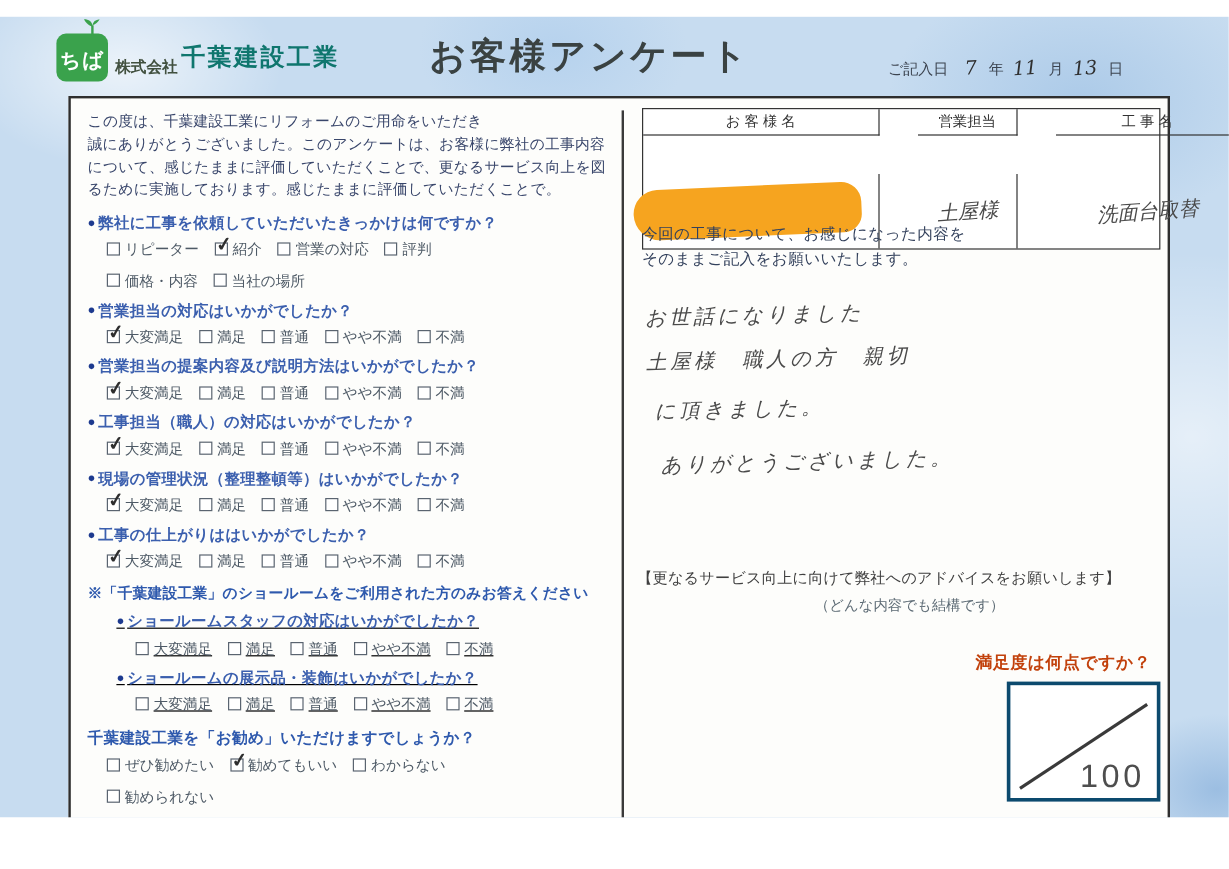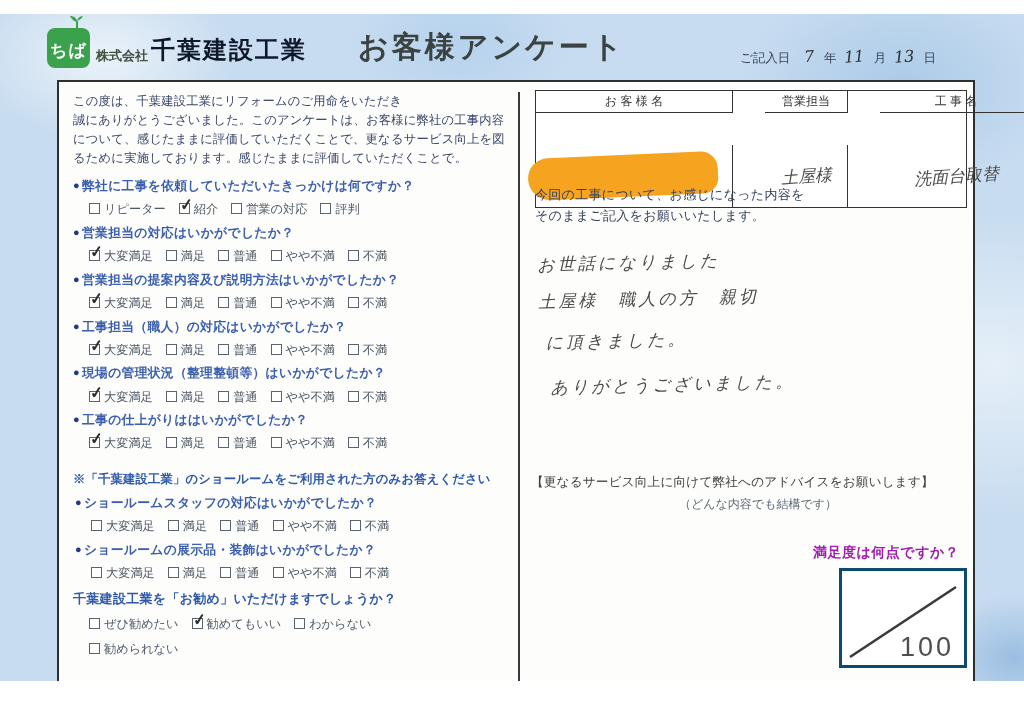--- a/index.html
+++ b/index.html
@@ -18,21 +18,21 @@
       radial-gradient(ellipse 160px 110px at 45% 4%, rgba(165,200,235,.5), transparent 70%),
       radial-gradient(ellipse 120px 90px at 99% 92%, rgba(120,165,214,.55), transparent 70%);
   }
 
   
   .logo { position:absolute; left:47px; top:28px; width:43px; height:40px; background:#3aa24c;
           border-radius:8px; display:flex; align-items:flex-end; justify-content:center;
           color:#fff; font-size:17px; font-weight:bold; padding-bottom:6px; letter-spacing:1px; }
   .logo svg { position:absolute; top:-13px; right:2px; }
   .company-prefix { position:absolute; left:96px; top:47px; font-size:13px; color:#41503f; font-weight:600; }
-  .company-name { position:absolute; left:151px; top:34px; font-size:24px; font-weight:bold; color:#0f172a; letter-spacing:2px; }
+  .company-name { position:absolute; left:151px; top:34px; font-size:20px; font-weight:bold; color:#0f766e; letter-spacing:2px; }
   .form-title { position:absolute; left:358px; top:27px; font-size:30px; font-weight:800; color:#3a4242; letter-spacing:3px; }
   .date-group { position:absolute; left:740px; top:47px; font-size:12.5px; color:#3c4450; }
   .date-group .unit { margin:0 4px 0 6px; }
   .hw { display:inline-block; font-family:"DejaVu Serif", serif; font-style:italic; color:#2f2f2f;
         font-size:16px; transform:rotate(-4deg); }
 
   
   .sheet { position:absolute; left:57px; top:80px; width:918px; height:622px;
            background:#fdfdfb; border:2px solid #2e2e2e; border-radius:0; }
   .divider { position:absolute; left:459px; top:10px; bottom:4px; width:2px; background:#3a3a3a; }
@@ -43,22 +43,22 @@
   .question { margin-bottom:4px; }
   .q-label { font-size:12.8px; color:#3b5fae; font-weight:600; letter-spacing:.3px; line-height:1.5; }
   .bullet { color:#1d3a8f; margin-right:2px; font-size:11px; vertical-align:1px; }
   .opt-row { margin:2px 0 4px 16px; line-height:1.35; white-space:nowrap; }
   .opt { margin-right:13px; white-space:nowrap; }
   .box { display:inline-block; width:11px; height:11px; border:1.6px solid #5a6470; vertical-align:-1px;
          margin-right:4px; position:relative; background:#fff; }
   .mark { position:absolute; top:-10px; left:0; font-size:16px; color:#2e2e2e; transform:rotate(-6deg);
           font-weight:700; font-family:"DejaVu Serif", serif; }
   .opt-label { font-size:12.2px; color:#4e5a66; }
-  .note { font-size:12.3px; color:#2e59ad; font-weight:600; margin:18px 0 5px 0; letter-spacing:.2px; }
-  .sub { margin-left:2px; }
+  .note { font-size:12.3px; color:#2e59ad; font-weight:600; margin:8px 0 5px 0; letter-spacing:.2px; }
+  .sub { margin-left:24px;text-decoration:underline; }
   .recommend-heading { font-size:13px; color:#2e59ad; font-weight:700; line-height:1.55; margin-top:7px; letter-spacing:.3px; }
 
   .right-col { position:absolute; left:462px; top:0; right:0; bottom:0; }
   .form-table { position:absolute; left:14px; top:8px; width:432px; display:grid;
                 grid-template-columns:197px 83px 152px; grid-template-rows:22px 62px;
                 border:1.5px solid #333; background:#fff;gap:32px; }
   .form-table .cell { border-right:1.5px solid #333; border-bottom:1.5px solid #333;
                       display:flex; align-items:center; justify-content:center; position:relative; }
   .form-table .cell:nth-child(3n) { border-right:none; }
   .form-table .cell:nth-child(n+4) { border-bottom:none; }
@@ -72,21 +72,21 @@
   .comment { position:absolute; left:18px; top:166px; width:430px; transform:rotate(-1.5deg); }
   .comment div { font-size:17px; letter-spacing:3px; }
   .comment div:nth-child(1) { margin-bottom:14px; }
   .comment div:nth-child(2) { margin-bottom:18px; word-spacing:14px; }
   .comment div:nth-child(3) { margin-bottom:22px; margin-left:6px; }
   .comment div:nth-child(4) { margin-left:10px; }
 
   .advice-heading { position:absolute; left:10px; top:392px; font-size:12.6px; color:#404040; letter-spacing:.2px; }
   .advice-note { position:absolute; left:158px; top:414px; font-size:12px; color:#5c6a74; }
 
-  .score-label { position:absolute; left:292px; top:462px; font-size:14px; font-weight:700; color:#a21caf; letter-spacing:.5px; }
+  .score-label { position:absolute; left:292px; top:462px; font-size:14px; font-weight:700; color:#c2410c; letter-spacing:.5px; }
   .score-box { position:absolute; left:318px; top:486px; width:128px; height:100px; border:3px solid #0c4a6e; background:#fff; }
   .score-denom { position:absolute; right:10px; bottom:2px; font-size:27px; color:#4e4e4e; letter-spacing:3px; }
 </style>
 </head>
 <body>
 
 <div class="page">
   <div class="blue-bg"></div>
 
   <div class="logo">
@@ -118,20 +118,21 @@
         <div>この度は、千葉建設工業にリフォームのご用命をいただき</div>
         <div>誠にありがとうございました。このアンケートは、お客様に弊社の工事内容</div>
         <div>について、感じたままに評価していただくことで、更なるサービス向上を図</div>
         <div>るために実施しております。感じたままに評価していただくことで。</div>
       </div>
 
       <div id="questions">
           <div class="question">
             <div class="q-label"><span class="bullet">●</span><span>弊社に工事を依頼していただいたきっかけは何ですか？</span></div>
             <div class="opt-row"><span class="opt"><span class="box"></span><span class="opt-label">リピーター</span></span><span class="opt"><span class="box"><span class="mark">✓</span></span><span class="opt-label">紹介</span></span><span class="opt"><span class="box"></span><span class="opt-label">営業の対応</span></span><span class="opt"><span class="box"></span><span class="opt-label">評判</span></span></div>
+            <div class="opt-row"><span class="opt"><span class="box"></span><span class="opt-label">価格・内容</span></span><span class="opt"><span class="box"></span><span class="opt-label">当社の場所</span></span></div>
           </div>
           <div class="question">
             <div class="q-label"><span class="bullet">●</span><span>営業担当の対応はいかがでしたか？</span></div>
             <div class="opt-row"><span class="opt"><span class="box"><span class="mark">✓</span></span><span class="opt-label">大変満足</span></span><span class="opt"><span class="box"></span><span class="opt-label">満足</span></span><span class="opt"><span class="box"></span><span class="opt-label">普通</span></span><span class="opt"><span class="box"></span><span class="opt-label">やや不満</span></span><span class="opt"><span class="box"></span><span class="opt-label">不満</span></span></div>
           </div>
           <div class="question">
             <div class="q-label"><span class="bullet">●</span><span>営業担当の提案内容及び説明方法はいかがでしたか？</span></div>
             <div class="opt-row"><span class="opt"><span class="box"><span class="mark">✓</span></span><span class="opt-label">大変満足</span></span><span class="opt"><span class="box"></span><span class="opt-label">満足</span></span><span class="opt"><span class="box"></span><span class="opt-label">普通</span></span><span class="opt"><span class="box"></span><span class="opt-label">やや不満</span></span><span class="opt"><span class="box"></span><span class="opt-label">不満</span></span></div>
           </div>
           <div class="question">

